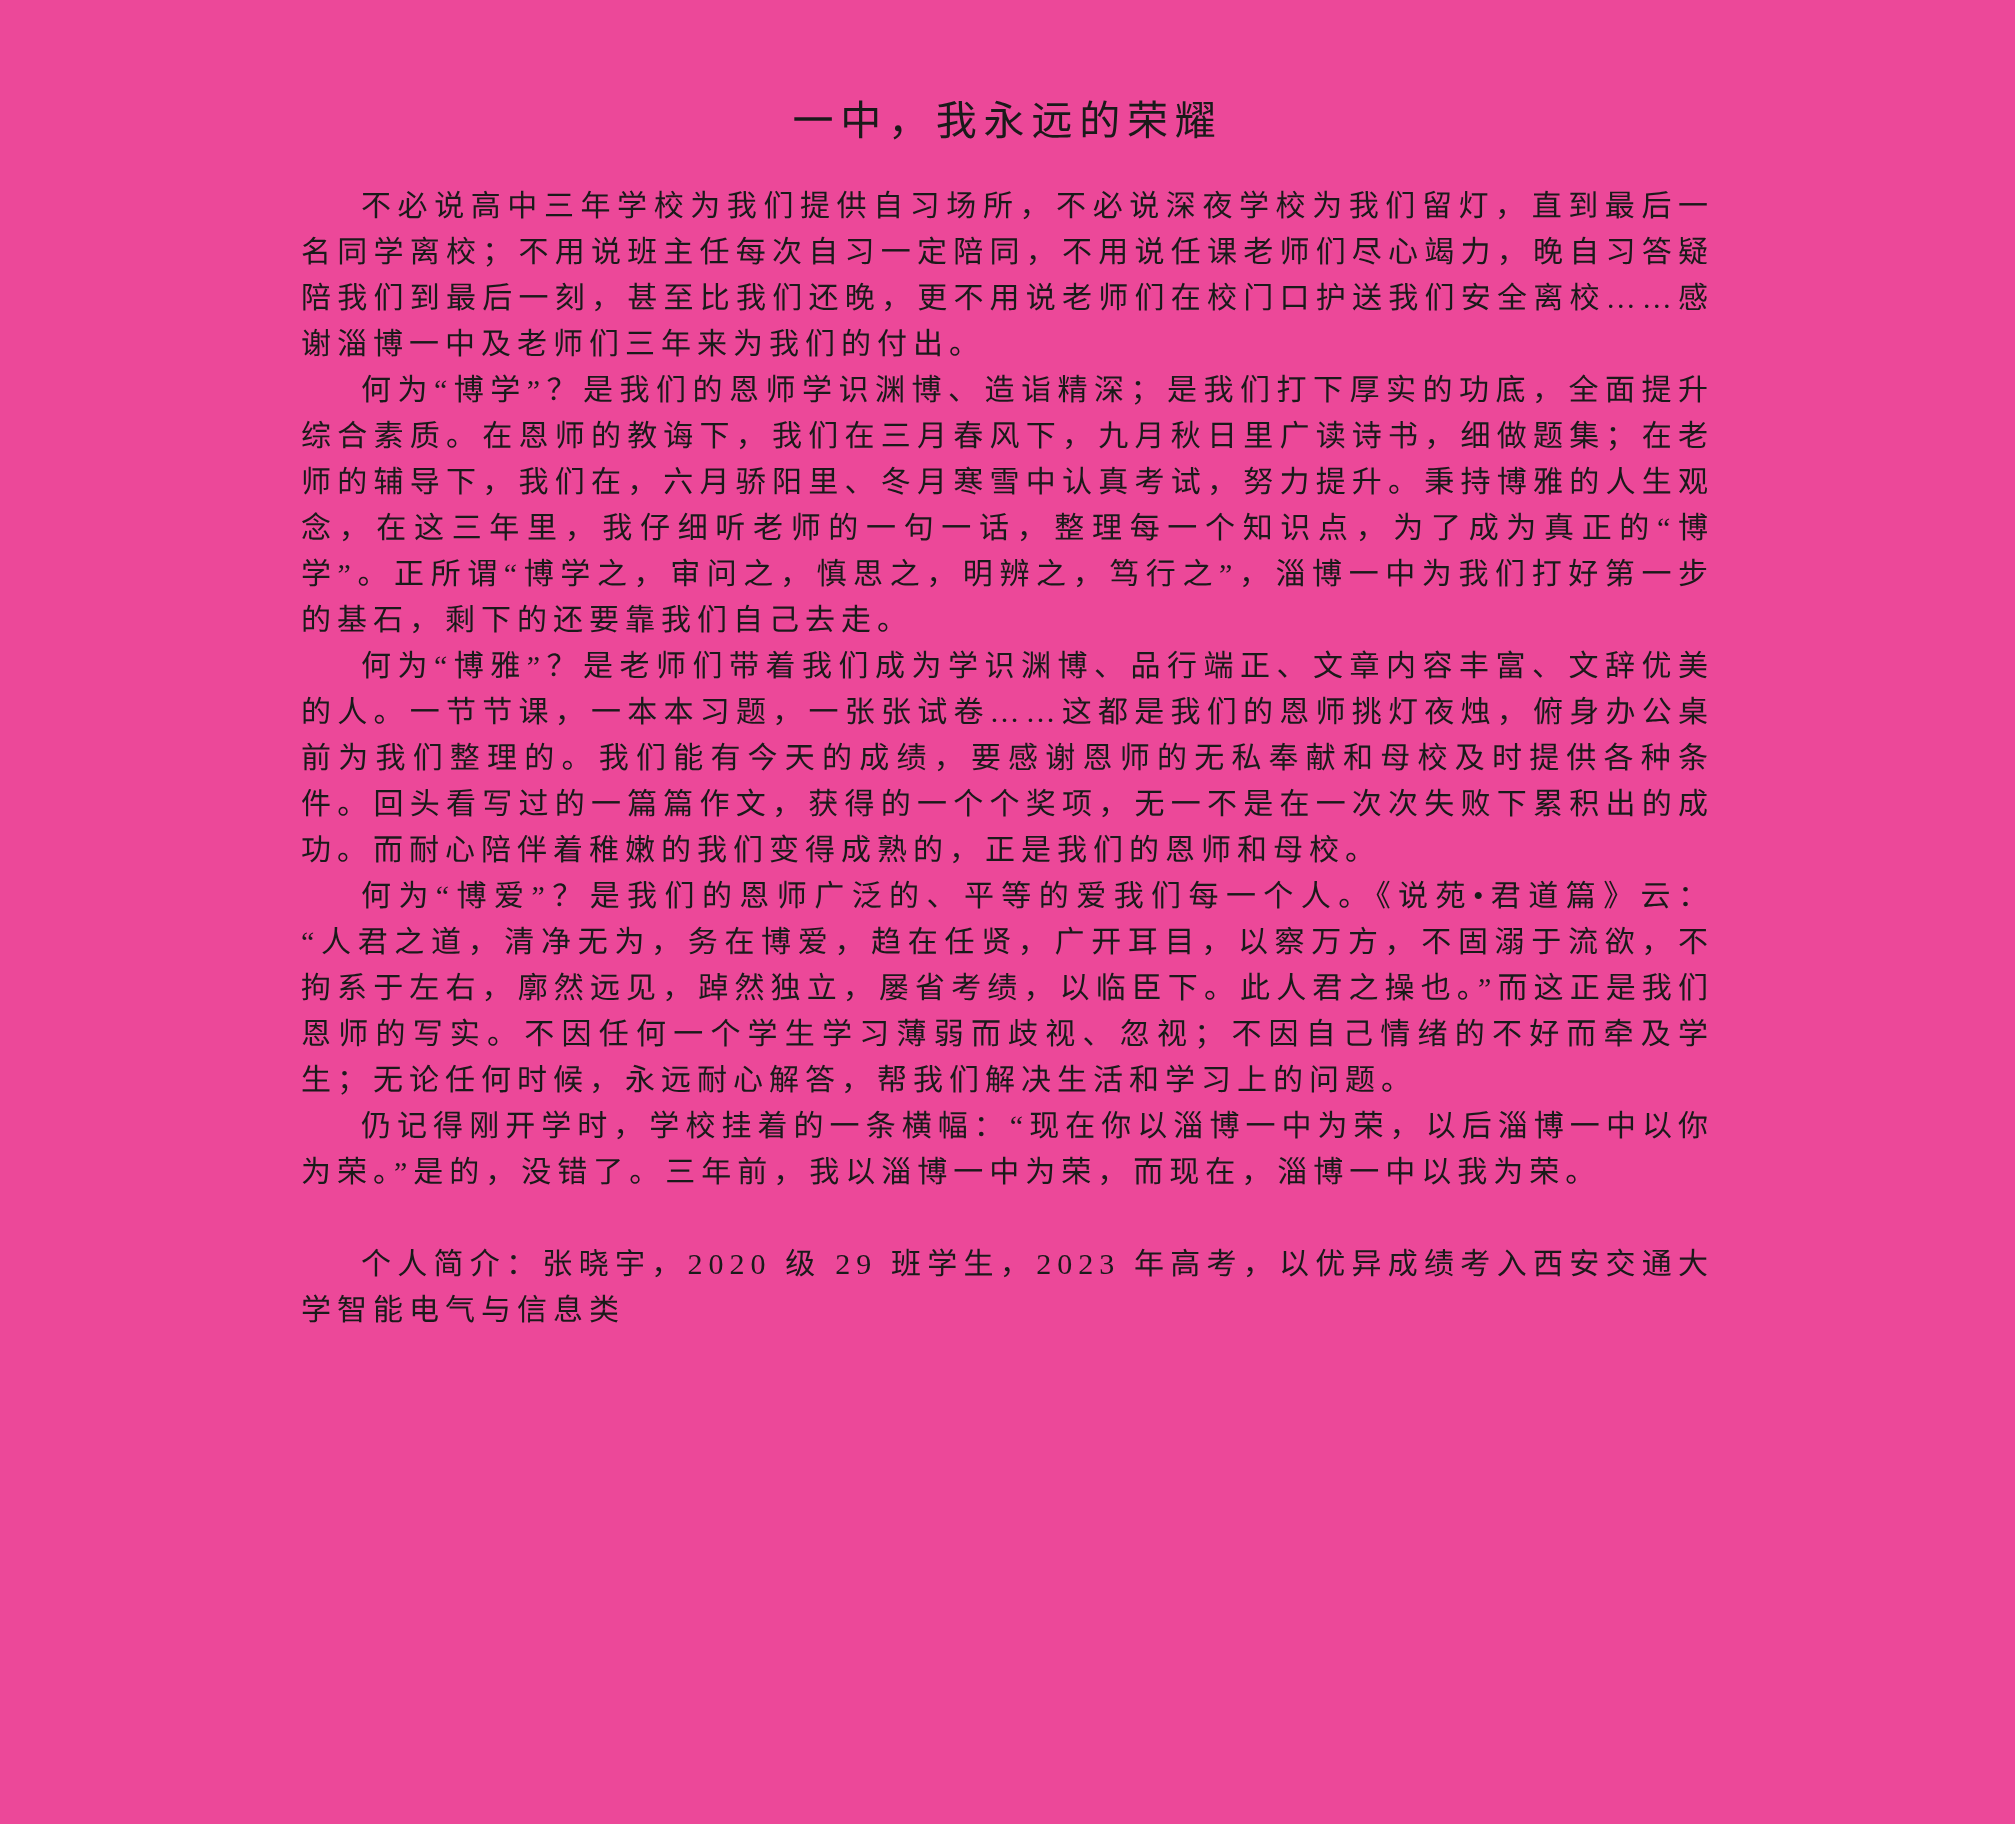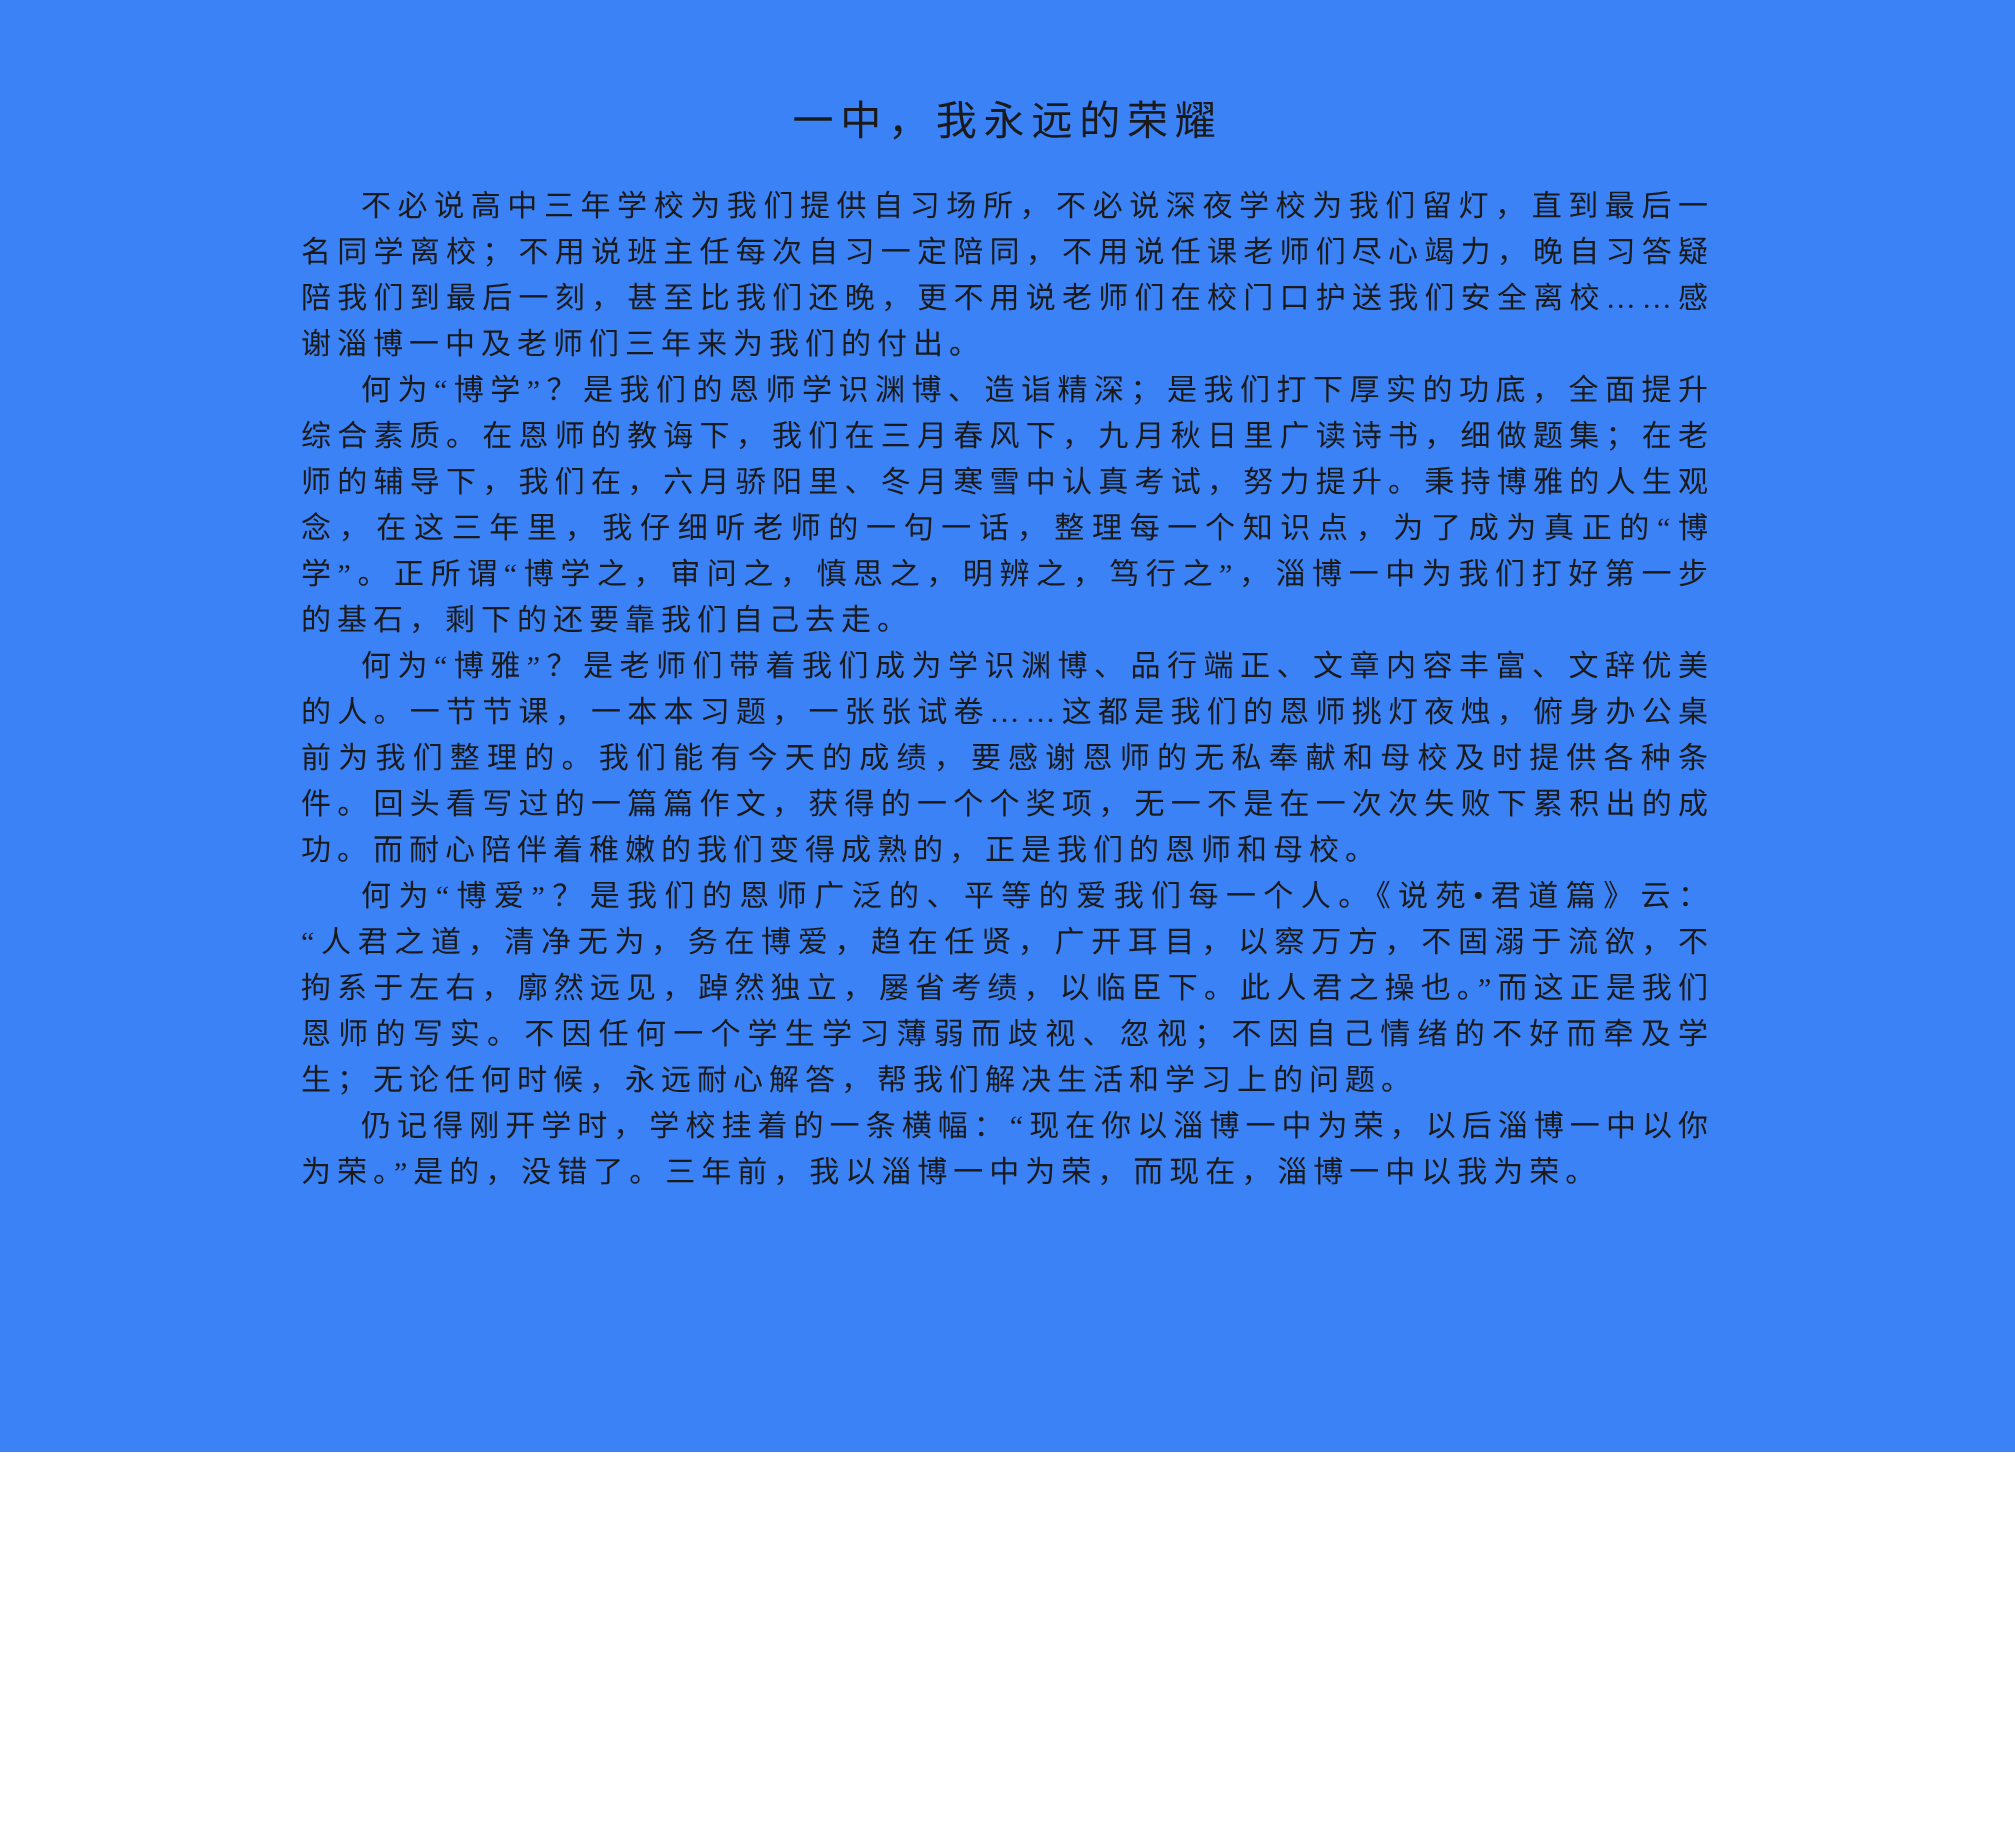--- a/index.html
+++ b/index.html
@@ -8,22 +8,22 @@
     background: #ffffff;
   }
   body {
     width: 2015px;
     height: 1824px;
     overflow: hidden;
   }
   .page {
     box-sizing: border-box;
     width: 2015px;
-    height: 1452px;
-    background: #3b82f6;
+    height: 1824px;
+    background: #ec4899;
     padding: 96px 301px 0 301px;
     color: #1a1a1a;
     font-family: "Liberation Serif", "DejaVu Serif", serif;
   }
   .doc-title {
     text-align: center;
     font-size: 41px;
     font-weight: 400;
     letter-spacing: 6.8px;
     line-height: 1.25;
@@ -61,15 +61,16 @@
 <div class="page">
   <h1 class="doc-title">一中，我永远的荣耀</h1>
 
 
   <div class="doc-body">
     <p>不必说高中三年学校为我们提供自习场所，不必说深夜学校为我们留灯，直到最后一名同学离校；不用说班主任每次自习一定陪同，不用说任课老师们尽心竭力，晚自习答疑陪我们到最后一刻，甚至比我们还晚，更不用说老师们在校门口护送我们安全离校……感谢淄博一中及老师们三年来为我们的付出。</p>
     <p>何为“博学”？是我们的恩师学识渊博、造诣精深；是我们打下厚实的功底，全面提升综合素质。在恩师的教诲下，我们在三月春风下，九月秋日里广读诗书，细做题集；在老师的辅导下，我们在，六月骄阳里、冬月寒雪中认真考试，努力提升。秉持博雅的人生观念，在这三年里，我仔细听老师的一句一话，整理每一个知识点，为了成为真正的“博学”。正所谓“博学之，审问之，慎思之，明辨之，笃行之”，淄博一中为我们打好第一步的基石，剩下的还要靠我们自己去走。</p>
     <p>何为“博雅”？是老师们带着我们成为学识渊博、品行端正、文章内容丰富、文辞优美的人。一节节课，一本本习题，一张张试卷……这都是我们的恩师挑灯夜烛，俯身办公桌前为我们整理的。我们能有今天的成绩，要感谢恩师的无私奉献和母校及时提供各种条件。回头看写过的一篇篇作文，获得的一个个奖项，无一不是在一次次失败下累积出的成功。而耐心陪伴着稚嫩的我们变得成熟的，正是我们的恩师和母校。</p>
     <p>何为“博爱”？是我们的恩师广泛的、平等的爱我们每一个人。《说苑•君道篇》云：“人君之道，清净无为，务在博爱，趋在任贤，广开耳目，以察万方，不固溺于流欲，不拘系于左右，廓然远见，踔然独立，屡省考绩，以临臣下。此人君之操也。”而这正是我们恩师的写实。不因任何一个学生学习薄弱而歧视、忽视；不因自己情绪的不好而牵及学生；无论任何时候，永远耐心解答，帮我们解决生活和学习上的问题。</p>
     <p>仍记得刚开学时，学校挂着的一条横幅：“现在你以淄博一中为荣，以后淄博一中以你为荣。”是的，没错了。三年前，我以淄博一中为荣，而现在，淄博一中以我为荣。</p>
+    <p class="bio-par">个人简介：张晓宇，2020 级 29 班学生，2023 年高考，以优异成绩考入西安交通大学智能电气与信息类</p>
   </div>
 </div>
 
 
 </body></html>

